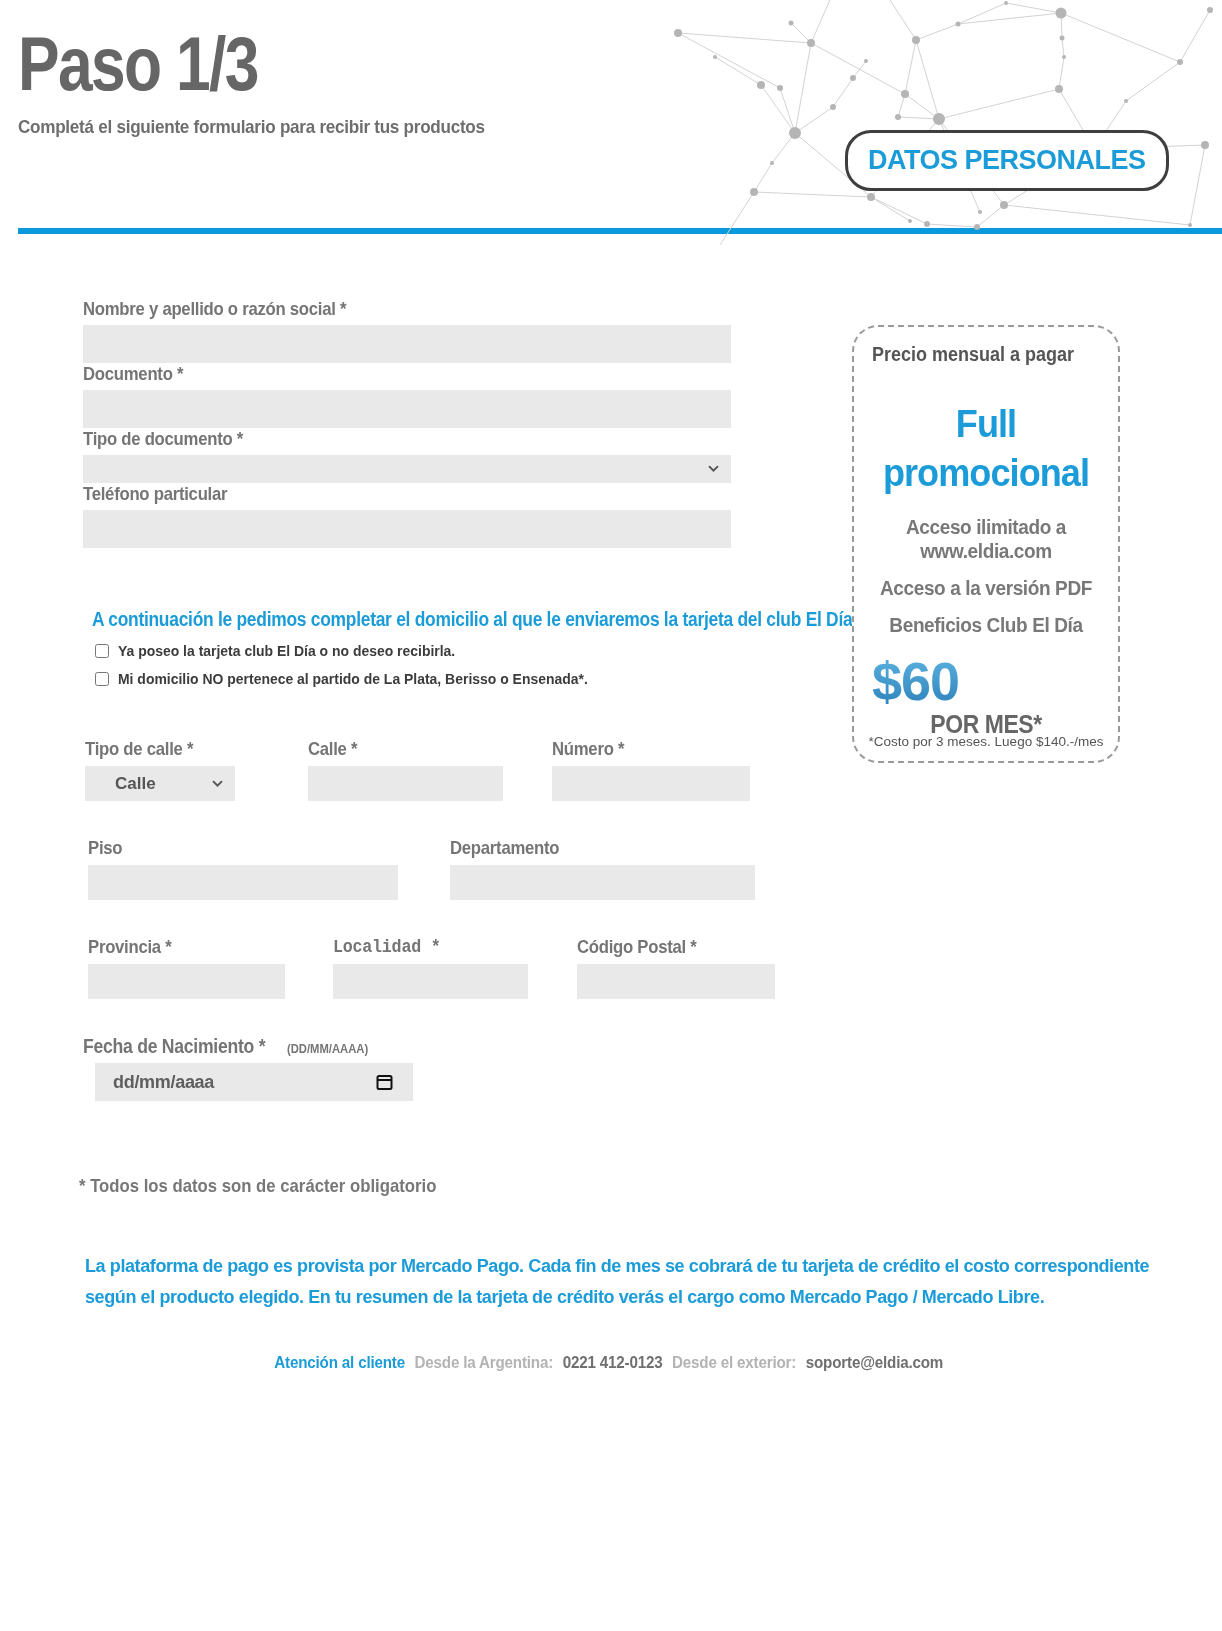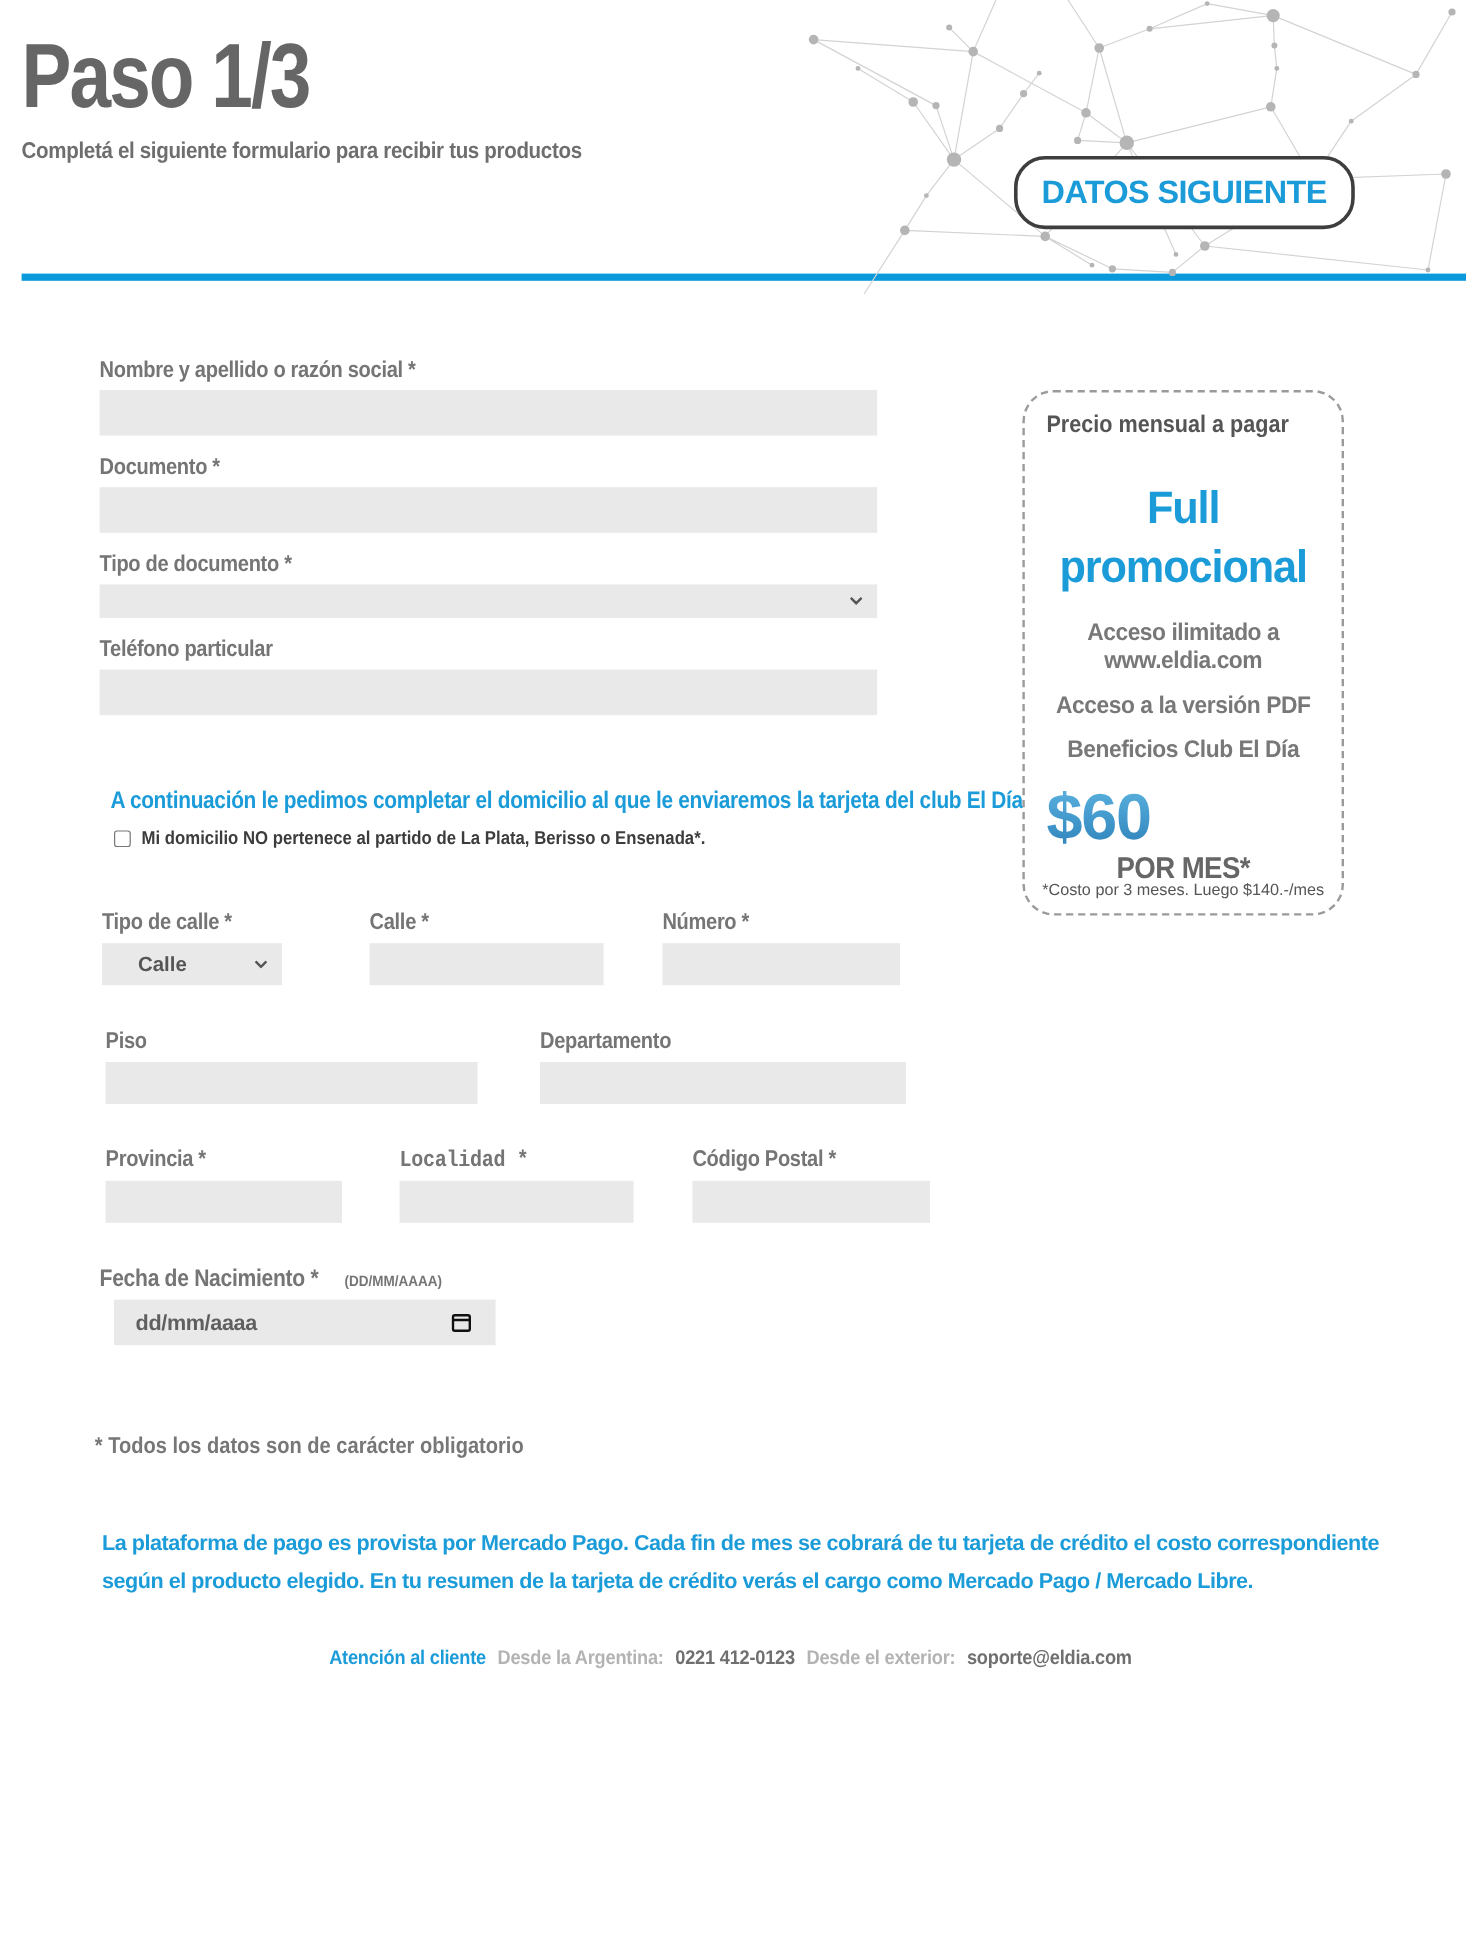--- a/index.html
+++ b/index.html
@@ -33,21 +33,21 @@
     padding:12px 20px; white-space:nowrap;
   }
   .badge span{
     font-size:27px; font-weight:700; color:var(--accent); letter-spacing:-.5px;
   }
   .divider{position:absolute; left:18px; right:0; bottom:0; height:6px; background:var(--divider);}
 
   
   main{position:relative;}
   .left-col{margin-left:83px; width:660px; padding-top:64px;}
-  .fgroup{margin-bottom:16px;}
+  .fgroup{}
   .flabel{display:block; height:22px; margin-bottom:5px; white-space:nowrap;}
   .flabel span{
     display:inline-block; font-size:19px; font-weight:700; color:var(--label-gray);
     letter-spacing:-.3px; transform:scaleX(.88); transform-origin:0 50%; white-space:nowrap;
   }
   .finput{
     width:648px; height:38px; background:var(--input-bg); border:none; outline:none;
     font-size:17px; color:#444; padding:0 10px; font-family:inherit;
   }
   .select-wrap{position:relative; display:inline-block;}
@@ -228,21 +228,21 @@
           <circle cx="476" cy="101" r="2"></circle>
         <circle cx="530" cy="62" r="3"></circle>
           <circle cx="560" cy="10" r="3"></circle>
           <circle cx="555" cy="145" r="4"></circle>
         <circle cx="540" cy="225" r="2"></circle>
       </g>
     </svg>
     <h1 class="page-title">Paso 1/3</h1>
     <div class="page-subtitle">Completá el siguiente formulario para recibir tus productos</div>
     <div class="badge">
-      <span>DATOS SIGUIENTE</span>
+      <span>DATOS PERSONALES</span>
     </div>
     <div class="divider"></div>
   </header>
 
   <main>
     <div class="left-col">
 
       <div class="fgroup">
         <label class="flabel"><span>Nombre y apellido o razón social *</span></label>
         <input class="finput" type="text" value="" style="">
@@ -268,20 +268,24 @@
       </div>
 
 
       <div class="fgroup">
         <label class="flabel"><span>Teléfono particular</span></label>
         <input class="finput" type="text" value="" style="">
       </div>
 
       <div class="dom-section">
         <div class="dom-heading"><span>A continuación le pedimos completar el domicilio al que le enviaremos la tarjeta del club El Día</span></div>
+        <div class="chk-row">
+          <input type="checkbox" style="">
+          <span class="chk-label">Ya poseo la tarjeta club El Día o no deseo recibirla.</span>
+        </div>
         <div class="chk-row">
           <input type="checkbox" style="">
           <span class="chk-label">Mi domicilio NO pertenece al partido de La Plata, Berisso o Ensenada*.</span>
         </div>
       </div>
 
       <div class="addr-section">
         <div class="addr-row">
           <div class="acol" style="margin-left:2px; width:173px;">
             <label class="flabel"><span>Tipo de calle *</span></label>

